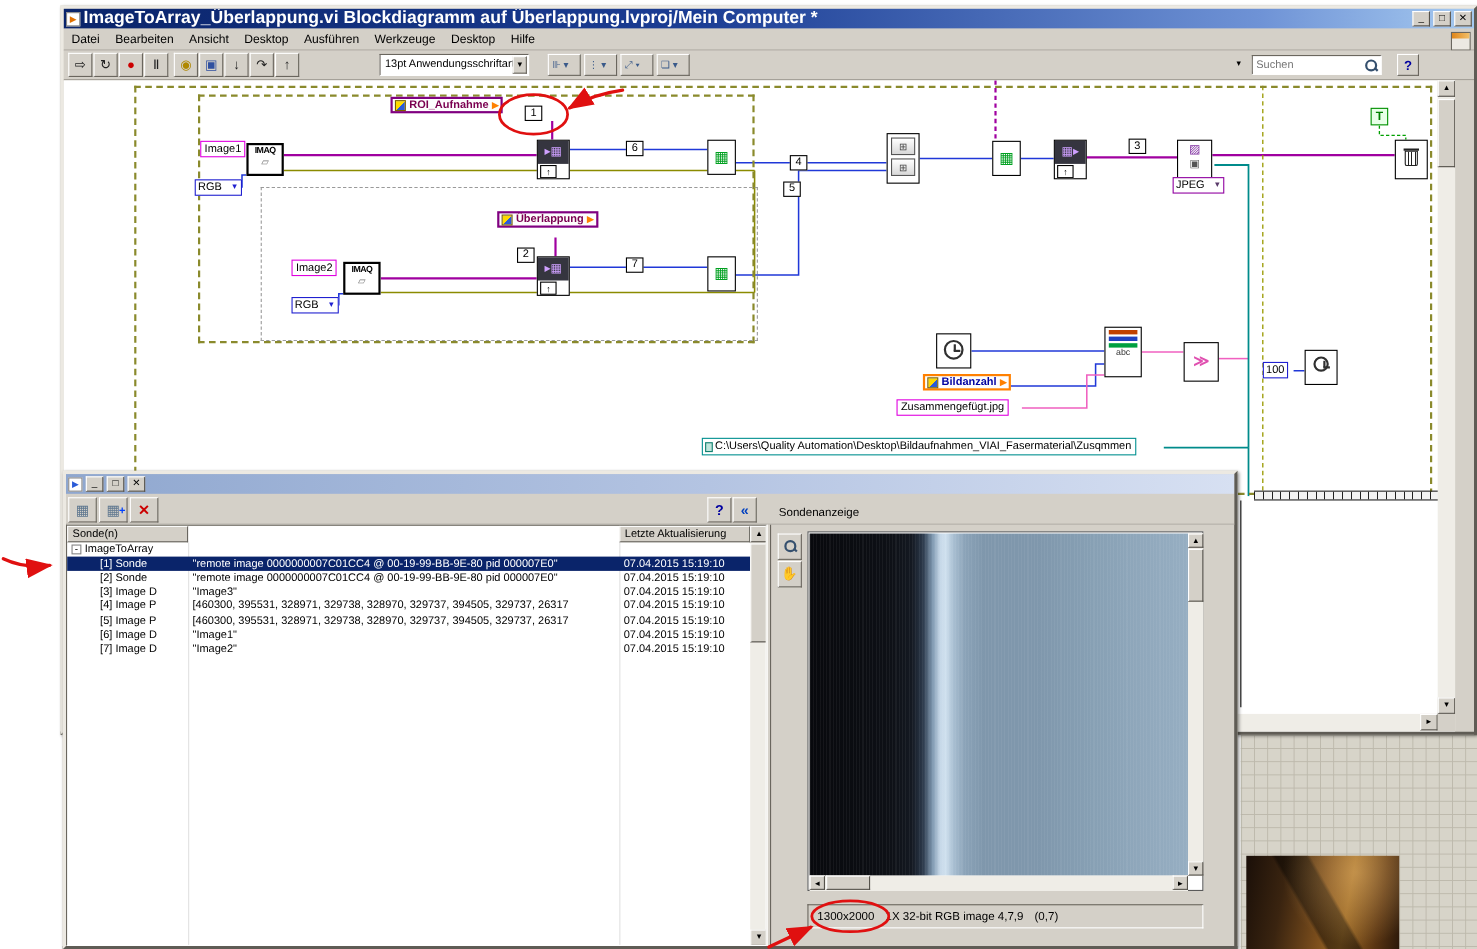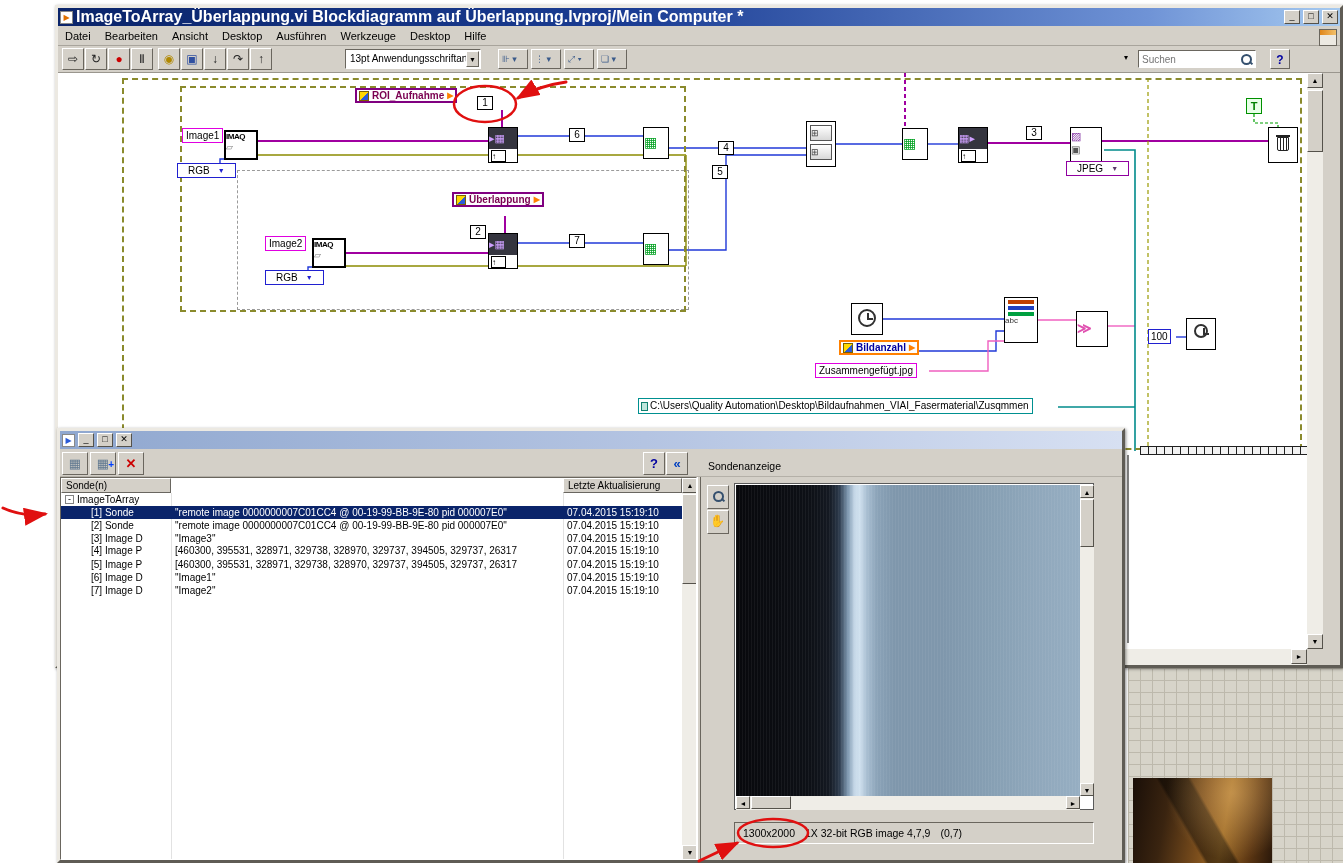--- a/index.html
+++ b/index.html
@@ -35,30 +35,30 @@
   .sbarrow{position:absolute;width:16px;height:15px;background:#d4d0c8;border:1px solid;border-color:#fff #55524b #55524b #fff;font-size:7px;line-height:13px;text-align:center;color:#000}
   .sbthumb{position:absolute;background:#d4d0c8;border:1px solid;border-color:#fff #55524b #55524b #fff}
   
   .diagram{position:absolute;left:0;top:65px;width:1265px;height:592px;background:#fff;overflow:hidden}
   .rgap{position:absolute;left:1265px;top:65px;width:17px;height:592px;background:#d4d0c8}
   .struct{position:absolute;border:2px dashed #8a8a2c}
   .struct.gray{border:1px dashed #9a9a9a}
   .lvlabel{position:absolute;background:#fff;border:1px solid #e000e0;font-size:10px;line-height:13px;padding:0 3px;color:#000;white-space:nowrap}
   .lvpath{position:absolute;background:#fff;border:1px solid #009090;font-size:10px;line-height:14px;padding:0 3px 0 2px;color:#000;white-space:nowrap;display:flex;align-items:center;gap:2px}
   .pathglyph{width:7px;height:9px;background:#bfe6dc;border:1px solid #128070;flex:none}
-  .lvdd{position:absolute;background:#fff;font-size:10px;line-height:13px;padding:0 10px;display:flex;align-items:center;gap:8px;white-space:nowrap}
+  .lvdd{position:absolute;background:#fff;font-size:10px;line-height:13px;padding:0 2px;display:flex;align-items:center;gap:8px;white-space:nowrap}
   .dd-blue{border:1px solid #2020d0}.dd-blue .arr{color:#2020d0}
   .dd-purp{border:1px solid #9000a0}.dd-purp .arr{color:#5a3a6a}
   .lvdd .arr{font-size:7px}
   .probebox{position:absolute;background:#fdfdfd;border:2px solid #800080;display:flex;align-items:center;gap:3px;padding:0 2px;font-size:10px;font-weight:bold;white-space:nowrap}
   .probebox.orange{border-color:#ff8000}
   .pico{width:10px;height:10px;background:linear-gradient(135deg,#ffd900 55%,#2b5bd7 55%);border:1px solid #7a6000;flex:none}
   .ptri{color:#ff8000;font-size:8px;flex:none}
   .pnum{position:absolute;width:16px;height:14px;background:#fff;border:1px solid #000;font-size:10px;line-height:12px;text-align:center}
-  .node{position:absolute;background:#fff;border:1px solid #000;text-align:left}
+  .node{position:absolute;background:#fff;border:1px solid #000;text-align:center}
   .imaq-t{display:block;font-size:8px;font-weight:bold;letter-spacing:-.5px;line-height:10px}
   .imaq-g{display:block;font-size:9px;line-height:10px;color:#777}
   .na-main{height:21px;background:#35353f;color:#cfa0ff;font-size:11px;line-height:20px;overflow:hidden}
   .na-sub{width:15px;height:12px;border:1px solid #000;background:#fff;font-size:8px;line-height:11px;margin:1px 0 0 2px}
   .g-glyph{font-size:14px;line-height:28px;color:#00a020}
   .ba-cell{margin:3px 3px 0 3px;height:16px;border:1px solid #555;background:linear-gradient(#fff,#d8d8d8);font-size:9px;line-height:15px;color:#444}
   .clk{width:18px;height:18px;border:2px solid #303030;border-radius:50%;position:relative;margin:5px auto 0;background:#fff}
   .clk::before{content:"";position:absolute;left:7px;top:2px;width:2px;height:6px;background:#303030}
   .clk::after{content:"";position:absolute;left:7px;top:7px;width:6px;height:2px;background:#303030}
   .fbar{height:4px;margin:2px 3px 0}

